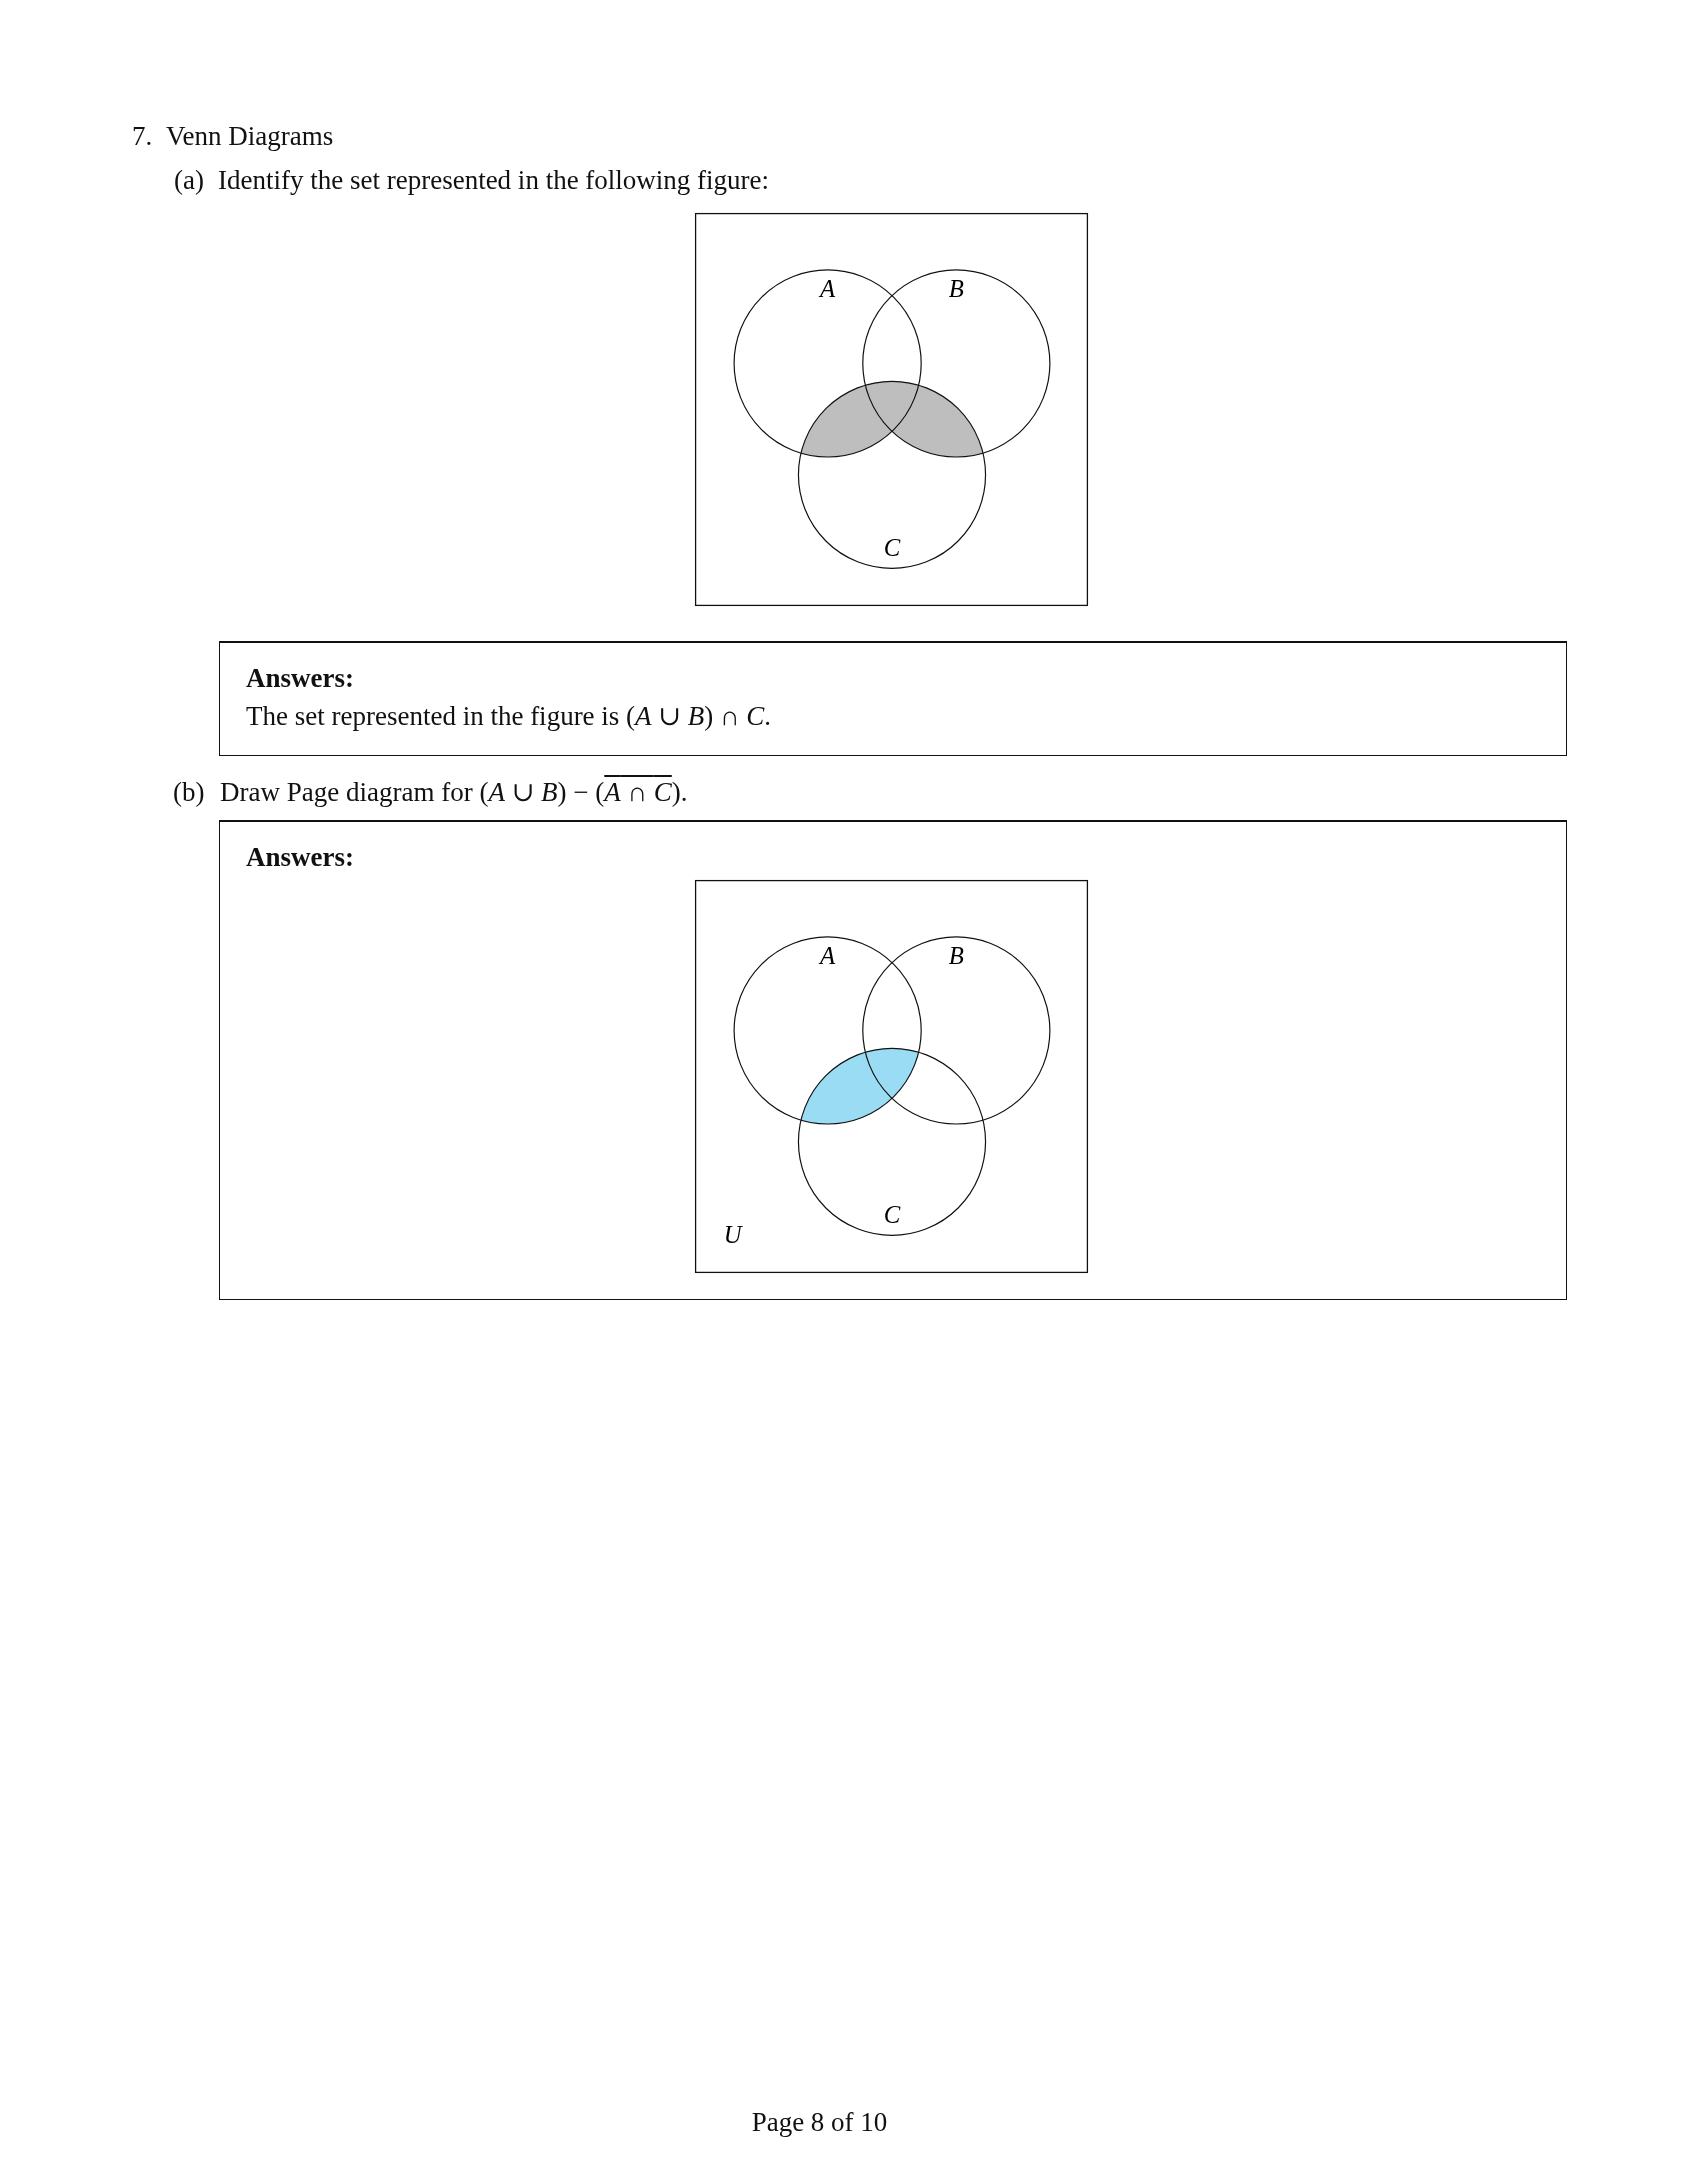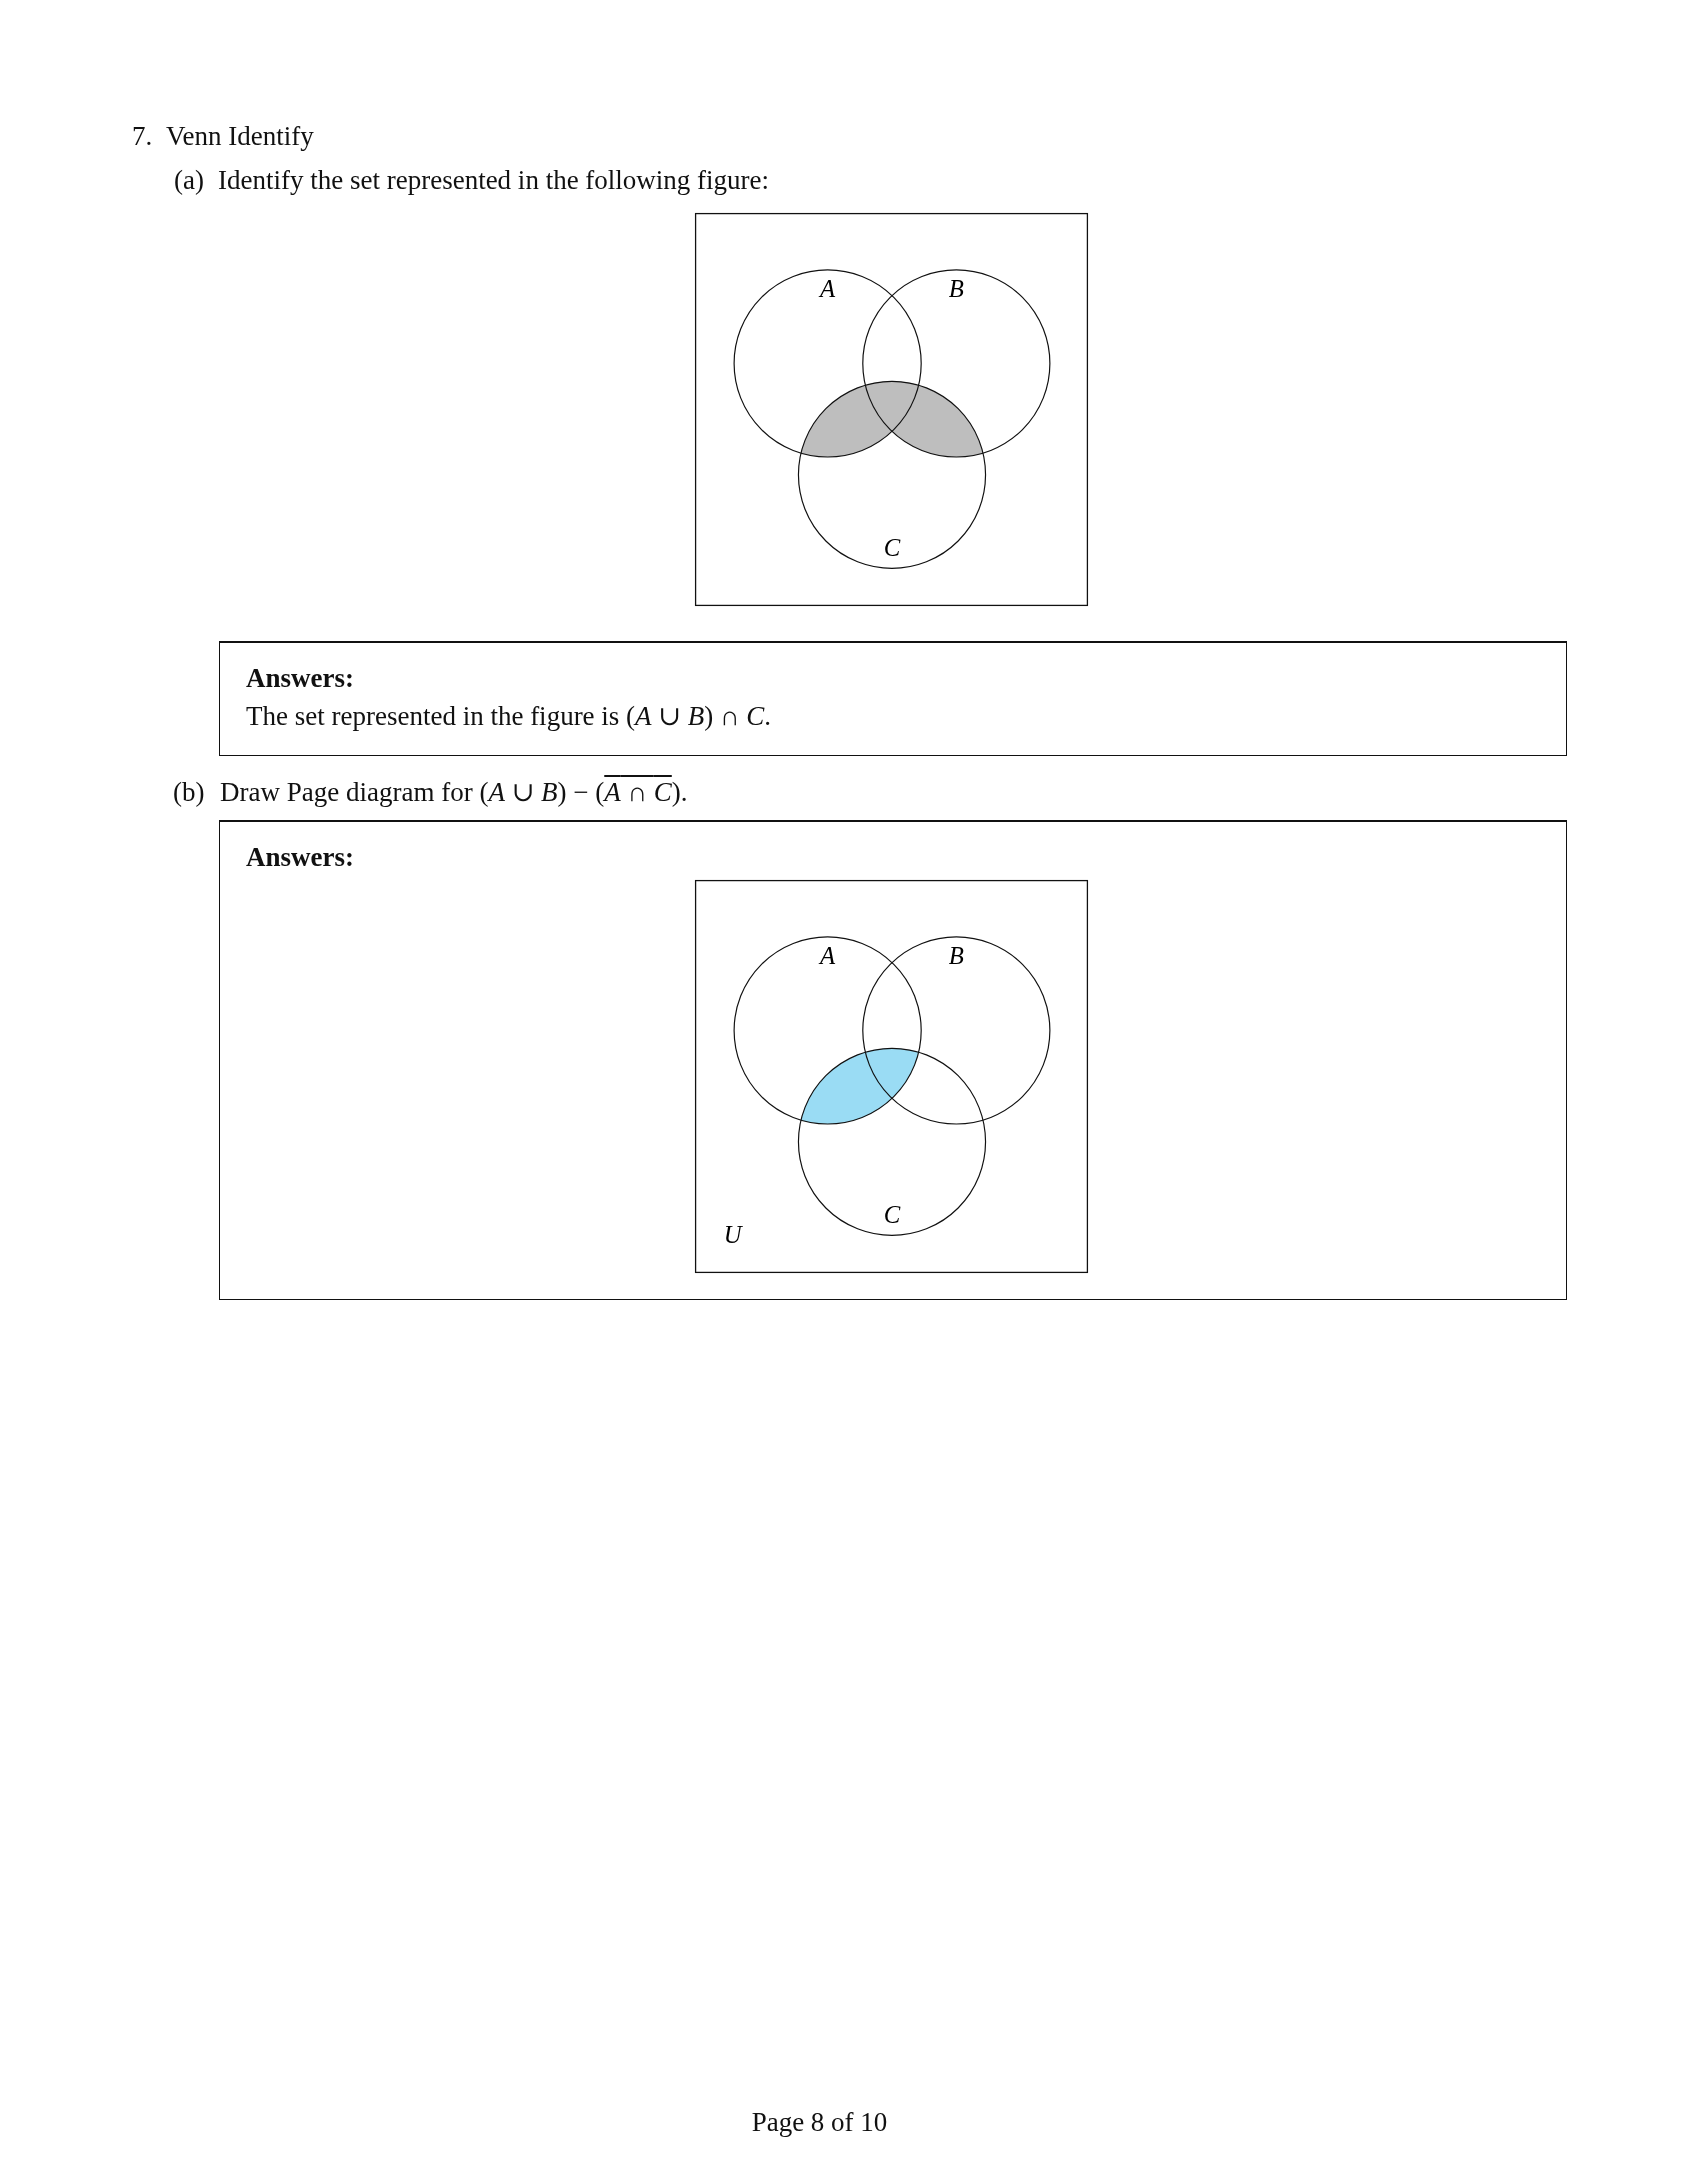--- a/index.html
+++ b/index.html
@@ -19,21 +19,21 @@
     }
     .figure { position: absolute; }
     .figure svg { display: block; overflow: visible; }
     .overline { text-decoration: overline; text-decoration-thickness: 1.5px; margin-top: 18px; }
     .label { font-family: "Liberation Serif", serif; font-style: italic; font-size: 25px; }
   </style>
 </head>
 <body>
 
 <div class="abs txt" style="left:132px; top:123px;">7.</div>
-<div class="abs txt" style="left:166px; top:123px;">Venn Identify</div>
+<div class="abs txt" style="left:166px; top:123px;">Venn Diagrams</div>
 
 <div class="abs txt" style="left:174px; top:167px;">(a)</div>
 <div class="abs txt" style="left:218px; top:167px;">Identify the set represented in the following figure:</div>
 
 <div class="figure" style="left:695px; top:213px;">
   <svg width="393" height="393" viewBox="0 0 397 397" xmlns="http://www.w3.org/2000/svg">
     <defs>
       <clipPath id="clipC1">
           <circle cx="199" cy="264.5" r="94.5"></circle>
         </clipPath>

